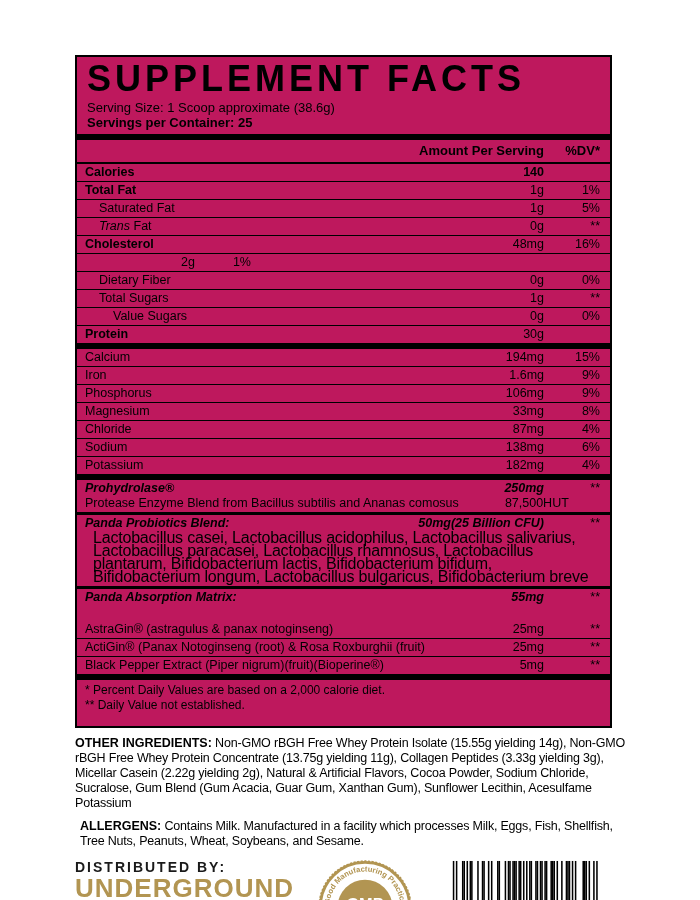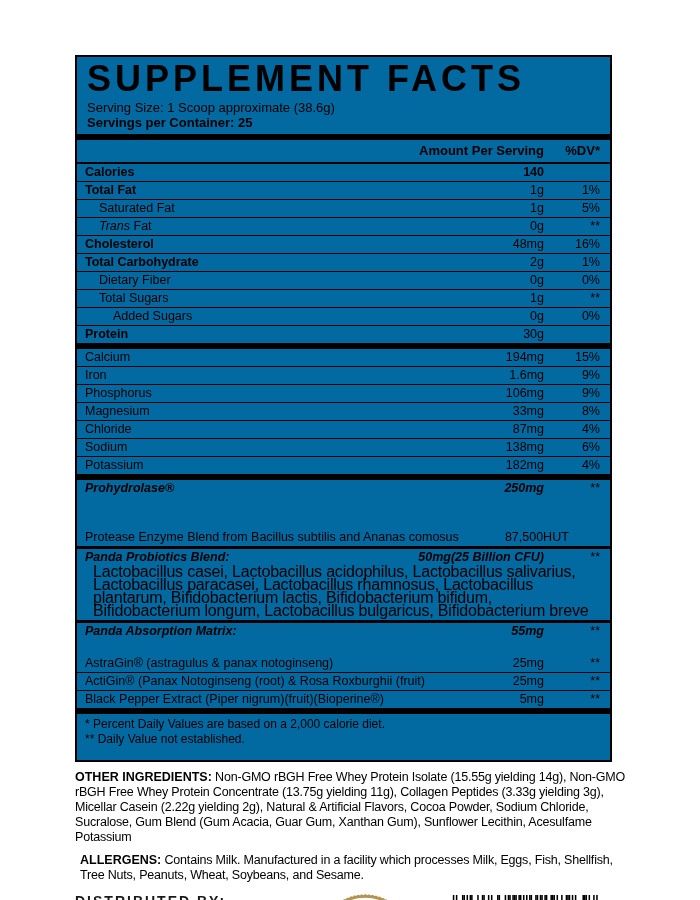--- a/index.html
+++ b/index.html
@@ -1,21 +1,21 @@
 <!DOCTYPE html>
 <html style="--gold: #b29552;"><head>
 <meta charset="utf-8">
 <style>
   *{margin:0;padding:0;box-sizing:border-box}
   html,body{background:#fff}
   body{width:700px;height:900px;font-family:"Liberation Sans",sans-serif;color:#000;overflow:hidden}
   .page{position:relative;width:700px;height:900px;padding:55px 75px 0;overflow:hidden}
 
   
-  .facts-box{width:537px;border:2px solid #000;background:#0369a1}
+  .facts-box{width:537px;border:2px solid #000;background:#be185d}
   .box-head{padding:3px 10px 4px 10px}
   .title{font-size:36px;font-weight:bold;letter-spacing:4px;line-height:38px;white-space:nowrap}
   .serving{font-size:13px;line-height:15px;margin-top:2px}
   .servings{font-size:13px;line-height:15px;font-weight:bold}
   .bar-thick{height:6px;background:#000}
   .hdr{display:flex;align-items:baseline;font-weight:bold;font-size:13px;line-height:18px;padding:2px 10px 2px 16px;border-bottom:2px solid #000}
   .hdr .lab{flex:1}
   .hdr .amt{min-width:110px;text-align:right;white-space:nowrap}
   .hdr .dv{width:56px;text-align:right;white-space:nowrap}
 
@@ -108,42 +108,41 @@
         </div>
         <div class="frow sep-row">
           <div class="line st-bold">
             <span class="lab">Cholesterol</span>
             <span class="amt">48mg</span>
             <span class="dv">16%</span>
           </div>
         </div>
         <div class="frow sep-row">
           <div class="line st-bold">
-            <span class="lab">Total Carbohydrate</span>
             <span class="amt">2g</span>
             <span class="dv">1%</span>
           </div>
         </div>
         <div class="frow sep-row">
           <div class="line ind1">
             <span class="lab">Dietary Fiber</span>
             <span class="amt">0g</span>
             <span class="dv">0%</span>
           </div>
         </div>
         <div class="frow sep-row">
           <div class="line ind1">
             <span class="lab">Total Sugars</span>
             <span class="amt">1g</span>
             <span class="dv">**</span>
           </div>
         </div>
         <div class="frow sep-row">
           <div class="line ind2">
-            <span class="lab">Added Sugars</span>
+            <span class="lab">Value Sugars</span>
             <span class="amt">0g</span>
             <span class="dv">0%</span>
           </div>
         </div>
         <div class="frow sep-row">
           <div class="line st-bold">
             <span class="lab">Protein</span>
             <span class="amt">30g</span>
             <span class="dv"></span>
           </div>
@@ -197,21 +196,21 @@
             <span class="dv">4%</span>
           </div>
         </div>
         <div class="frow sep-thick compound">
           <div class="line st-bolditalic">
             <span class="lab">Prohydrolase®</span>
             <span class="amt">250mg</span>
             <span class="dv">**</span>
           </div>
           <div class="line subline">
-            <span class="lab" style="white-space: nowrap; margin-top: 34px;">Protease Enzyme Blend from Bacillus subtilis and Ananas comosus</span>
+            <span class="lab" style="white-space: nowrap;">Protease Enzyme Blend from Bacillus subtilis and Ananas comosus</span>
             <span class="amt">87,500HUT</span>
             <span class="dv"></span>
           </div>
         </div>
         <div class="frow sep-med compound">
           <div class="line st-bolditalic">
             <span class="lab">Panda Probiotics Blend:</span>
             <span class="amt">50mg(25 Billion CFU)</span>
             <span class="dv">**</span>
           </div>

